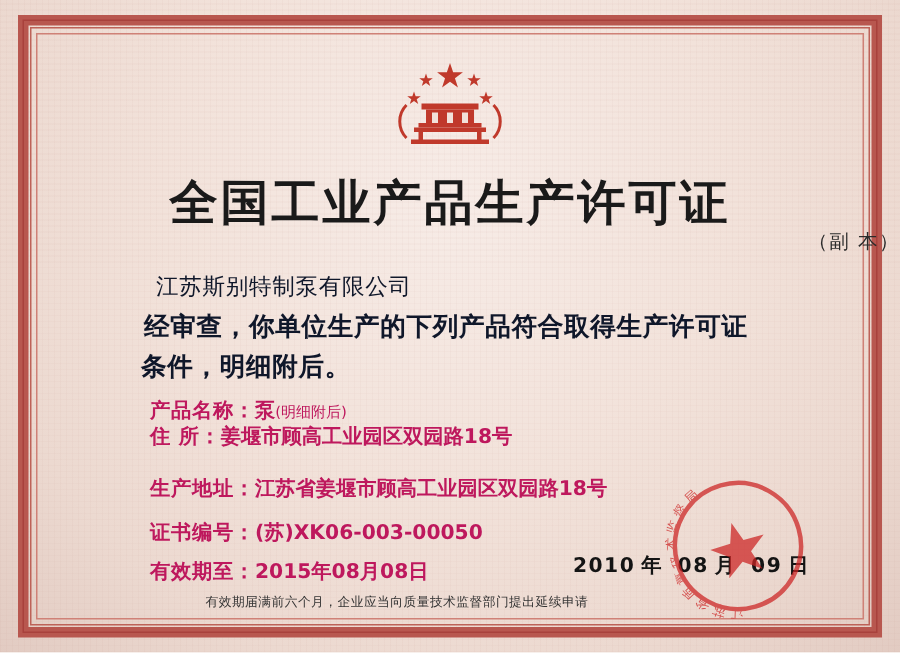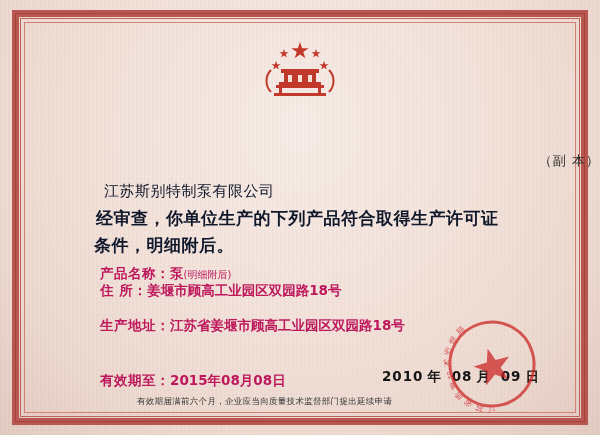--- a/index.html
+++ b/index.html
@@ -211,20 +211,21 @@
 
       <rect x="22" y="48" width="3" height="6" fill="#c0392b"></rect>
       <rect x="61" y="48" width="3" height="6" fill="#c0392b"></rect>
       <rect x="17" y="53" width="52" height="3" fill="#c0392b"></rect>
 
       <path d="M14 30 C8 36 8 46 14 52" stroke="#c0392b" stroke-width="2" fill="none"></path>
       <path d="M72 30 C78 36 78 46 72 52" stroke="#c0392b" stroke-width="2" fill="none"></path>
     </svg>
   </div>
 
+  <div class="title">全国工业产品生产许可证</div>
   <div class="subtitle">（副  本）</div>
 
   <div class="company">江苏斯别特制泵有限公司</div>
 
   <div class="statement">
     <span>经审查，你单位生产的下列产品符合取得生产许可证</span>
     <span class="l2">条件，明细附后。</span>
   </div>
 
   <div class="field f-product">
@@ -232,20 +233,23 @@
   </div>
 
   <div class="field f-address">
     <span class="lbl">住    所：</span><span class="val">姜堰市顾高工业园区双园路18号</span>
   </div>
 
   <div class="field f-prodsite">
     <span class="lbl">生产地址：</span><span class="val">江苏省姜堰市顾高工业园区双园路18号</span>
   </div>
 
+  <div class="field f-certno">
+    <span class="lbl">证书编号：</span><span class="val">(苏)XK06-003-00050</span>
+  </div>
 
   <div class="field f-valid">
     <span class="lbl">有效期至：</span><span class="val">2015年08月08日</span>
   </div>
 
   <div class="date-line">
     <span>2010</span><span>年</span>
     <span>08</span><span>月</span>
     <span>09</span><span>日</span>
   </div>

